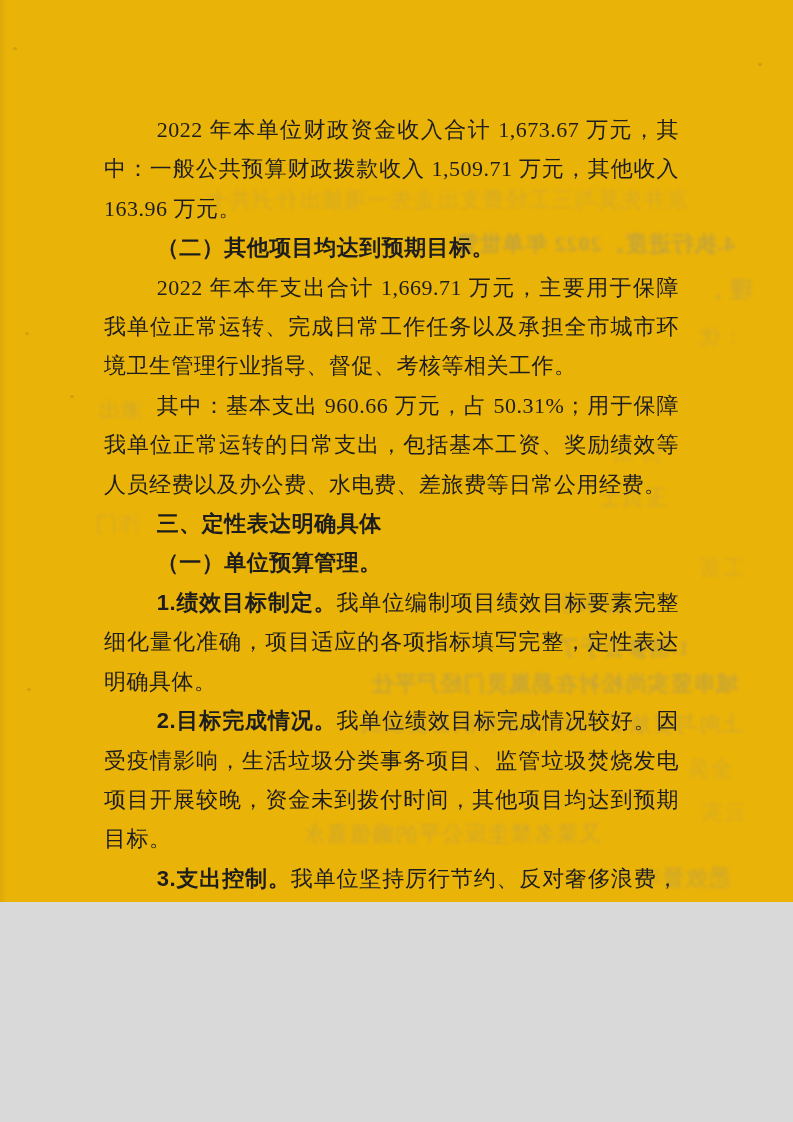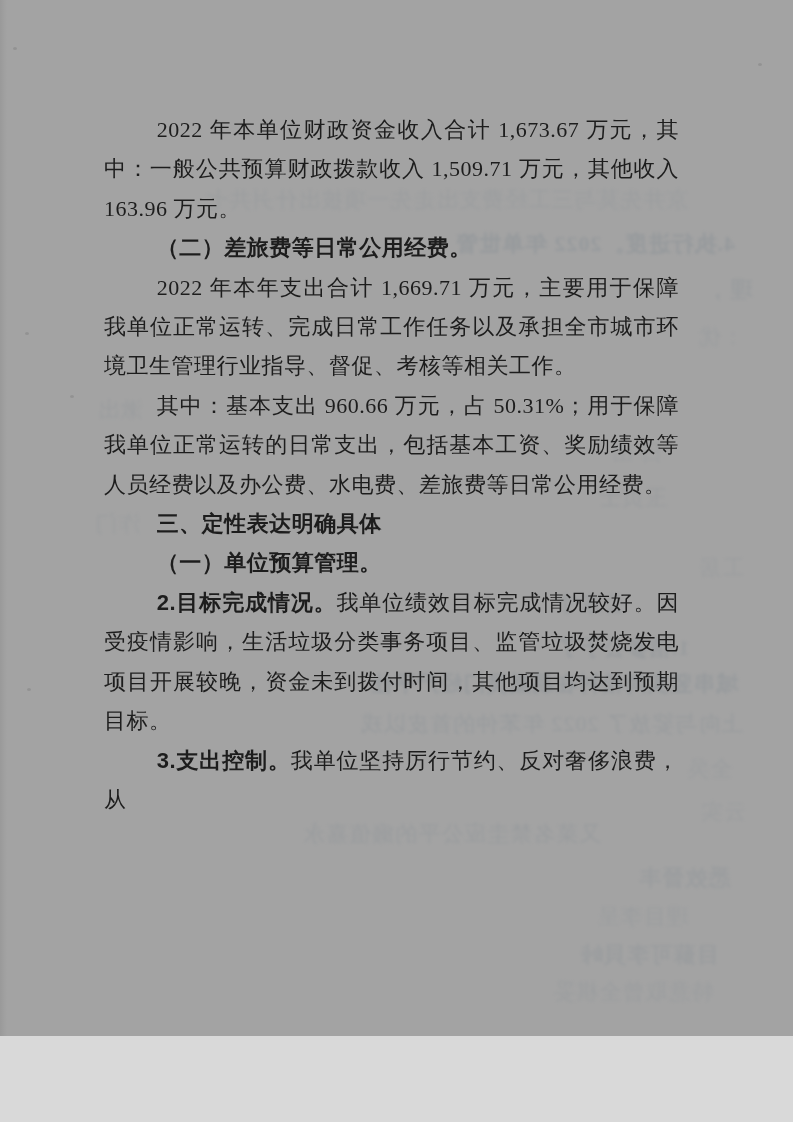--- a/index.html
+++ b/index.html
@@ -1,19 +1,19 @@
 <!DOCTYPE html>
 <html><head>
 <meta charset="utf-8">
 <style>
   html,body{margin:0;padding:0;background:#d9d9d9;}
   .page{
     position:relative;
-    width:793px;height:1036px;
-    background:#a3a3a3;
+    width:793px;height:902px;
+    background:#eab308;
     overflow:hidden;
     font-family:"Liberation Serif",serif;
     color:#1d1d1d;
   }
   .page::before{
     content:"";position:absolute;left:0;top:0;width:7px;height:100%;
     background:linear-gradient(90deg,rgba(0,0,0,0.06),rgba(0,0,0,0));
     pointer-events:none;
   }
   .content{
@@ -86,23 +86,24 @@
   <div id="speck-layer">
       <div class="speck" style="left: 13px; top: 47px;"></div>
       <div class="speck" style="left: 25px; top: 332px;"></div>
       <div class="speck" style="left: 27px; top: 688px;"></div>
       <div class="speck" style="left: 70px; top: 395px;"></div>
       <div class="speck" style="left: 758px; top: 63px;"></div>
     </div>
 
   <div class="content" id="doc-body">
       <p class="para">2022 年本单位财政资金收入合计 1,673.67 万元，其中：一般公共预算财政拨款收入 1,509.71 万元，其他收入 163.96 万元。</p>
-      <p class="para heading">（二）差旅费等日常公用经费。</p>
+      <p class="para heading">（二）其他项目均达到预期目标。</p>
       <p class="para">2022 年本年支出合计 1,669.71 万元，主要用于保障我单位正常运转、完成日常工作任务以及承担全市城市环境卫生管理行业指导、督促、考核等相关工作。</p>
       <p class="para">其中：基本支出 960.66 万元，占 50.31%；用于保障我单位正常运转的日常支出，包括基本工资、奖励绩效等人员经费以及办公费、水电费、差旅费等日常公用经费。</p>
       <p class="para heading">三、定性表达明确具体</p>
       <p class="para heading">（一）单位预算管理。</p>
+      <p class="para"><b class="lead">1.绩效目标制定。</b>我单位编制项目绩效目标要素完整细化量化准确，项目适应的各项指标填写完整，定性表达明确具体。</p>
       <p class="para"><b class="lead">2.目标完成情况。</b>我单位绩效目标完成情况较好。因受疫情影响，生活垃圾分类事务项目、监管垃圾焚烧发电项目开展较晚，资金未到拨付时间，其他项目均达到预期目标。</p>
       <p class="para"><b class="lead">3.支出控制。</b>我单位坚持厉行节约、反对奢侈浪费，从</p>
     </div>
 
   <div class="pageno">16</div>
 </div>
 
 </body></html>

